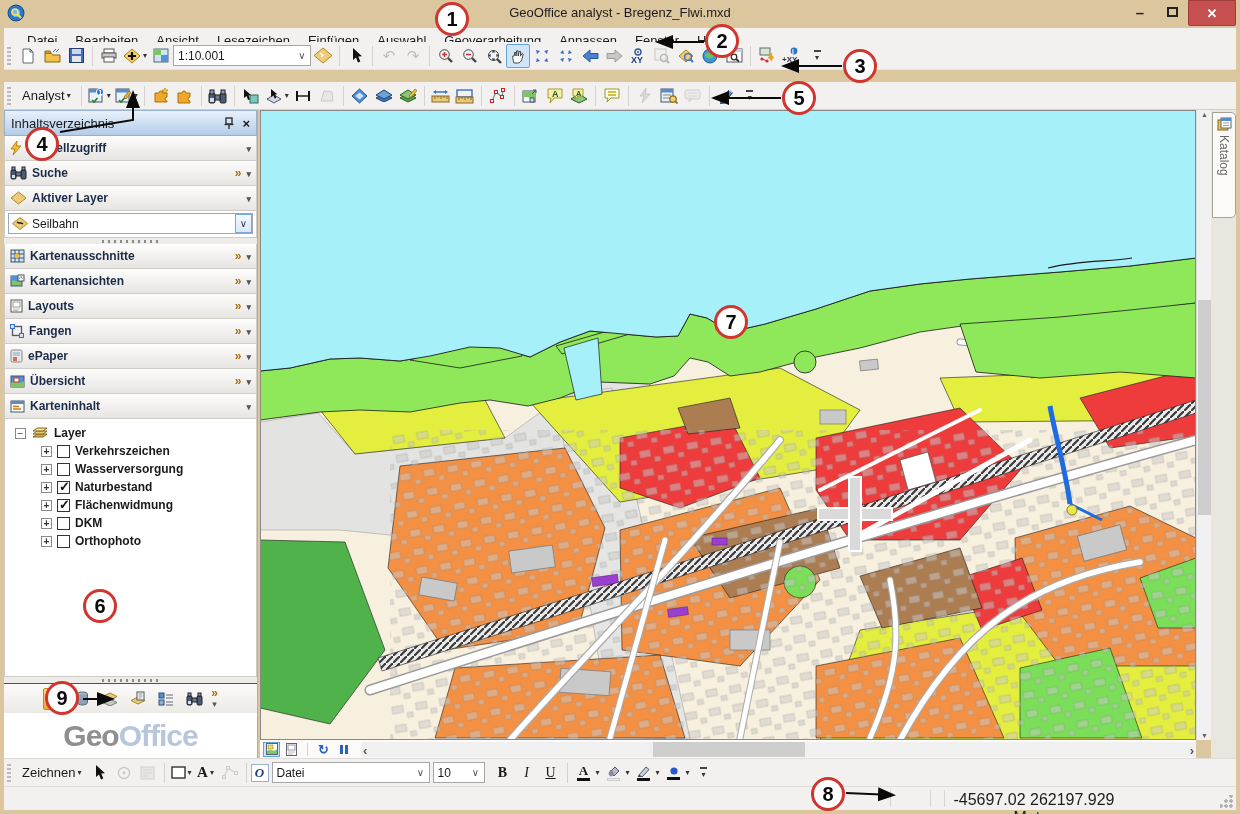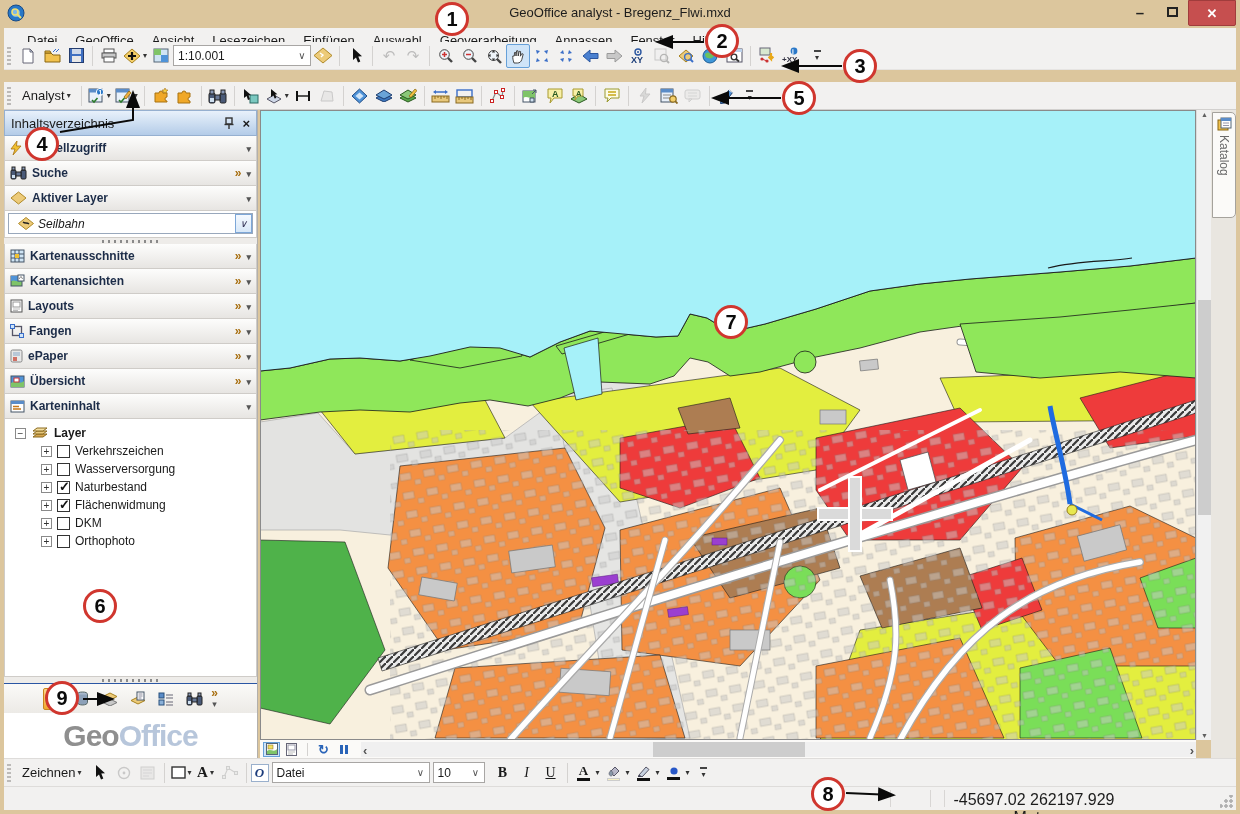--- a/index.html
+++ b/index.html
@@ -53,31 +53,31 @@
   .panel-header { height:26px; flex:none; background:linear-gradient(#e8f1fb,#b4cce8); border:1px solid #96b0d0;
                   display:flex; align-items:center; padding:0 6px; font-size:13px; }
   .panel-header .ph-title { flex:1; }
   .acc { height:25px; flex:none; background:linear-gradient(#fdfdfc,#e7e5e2); border:1px solid #cfccc8; border-top:none;
          display:flex; align-items:center; padding:0 5px; gap:5px; font-weight:bold; font-size:12px; color:#1c2c48; }
   .acc .sp { flex:1; }
   .chev2::after { content:"»"; color:#a86f10; font-weight:bold; font-size:12px; }
   .darr::after { content:"▾"; color:#555; font-size:9px; }
   .combo-row { height:27px; flex:none; background:#fff; border:1px solid #cfccc8; border-top:none; padding:2px 3px; }
   .seil-combo { height:21px; border:1px solid #99a8bc; background:#fff; display:flex; align-items:center; gap:4px;
-                padding-left:9px; font-size:12px;font-style:italic; }
+                padding-left:3px; font-size:12px; }
   .seil-combo .cval { flex:1; }
   .combo-btn { width:17px; height:19px; border:1px solid #7da7d8; background:linear-gradient(#f4f9ff,#d8e8f8);
                display:flex; align-items:center; justify-content:center; color:#335; font-size:10px; }
   .dotsplit { height:6px; flex:none; display:flex; align-items:center; justify-content:center; }
   .dotsplit i { width:58px; height:3px;
                 background:repeating-linear-gradient(to right,#8a8a8a 0 2px,transparent 2px 6px); }
   .tree { flex:1; background:#fff; border:1px solid #cfccc8; border-top:none; overflow:hidden;
           font-size:12px; padding-top:5px; }
   .tree-row { height:18px; display:flex; align-items:center; gap:5px; padding-left:10px; }
-  .tree-row.child { padding-left:36px; }
+  .tree-row.child { padding-left:36px;font-weight:bold; }
   .expander { width:11px; height:11px; border:1px solid #8a8a8a; background:#fff; font-size:10px; line-height:9px;
               text-align:center; color:#333; flex:none; }
   .expander.minus::after { content:"−"; }
   .expander.plus::after { content:"+"; }
   .checkbox { width:13px; height:13px; border:1px solid #333; background:#fff; position:relative; flex:none; }
   .checkbox.checked::after { content:"✓"; position:absolute; left:1px; top:-3px; font-size:13px; font-weight:bold; color:#111; }
   .sb-iconrow { height:30px; flex:none; border-top:1px solid #2a56a4; background:linear-gradient(#fbfaf8,#eceae6);
                 display:flex; align-items:center; justify-content:center; gap:6px; }
   .sbi { width:22px; height:22px; display:flex; align-items:center; justify-content:center; }
   .sbi.selected { background:linear-gradient(#fcd58a,#f0a830); border:1px solid #c8861c; border-radius:2px; }
@@ -169,21 +169,21 @@
       <span class="win-btn btn-min"></span>
       <span class="win-btn">
           <i class="max-glyph"></i>
         </span>
       <span class="btn-close"></span>
     </div>
   </div>
 
   <div class="menubar">
     <span class="menu-item">Datei</span>
-    <span class="menu-item">GeoOffice</span>
+    <span class="menu-item">Bearbeiten</span>
     <span class="menu-item">Ansicht</span>
     <span class="menu-item">Lesezeichen</span>
     <span class="menu-item">Einfügen</span>
     <span class="menu-item">Auswahl</span>
     <span class="menu-item">Geoverarbeitung</span>
     <span class="menu-item">Anpassen</span>
     <span class="menu-item">Fenster</span>
     <span class="menu-item">Hilfe</span>
   </div>
 

